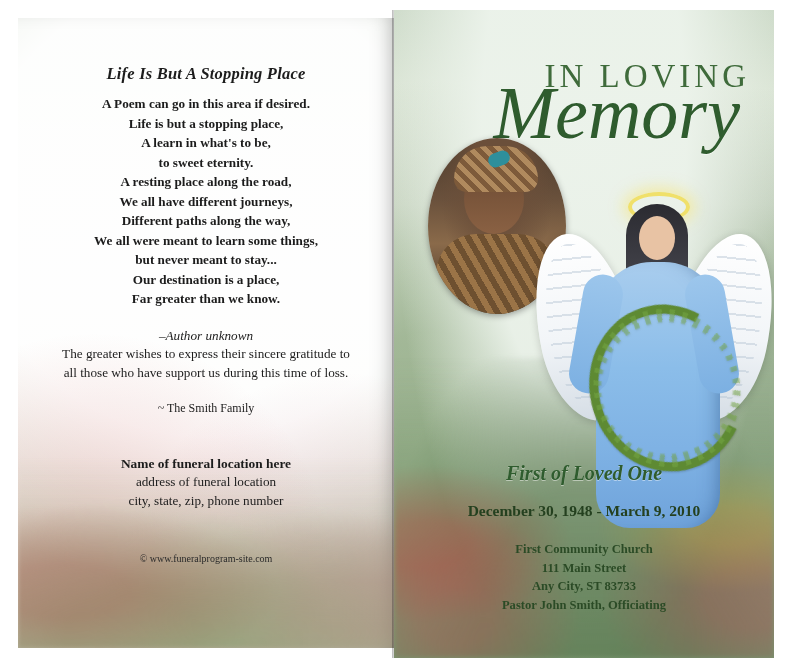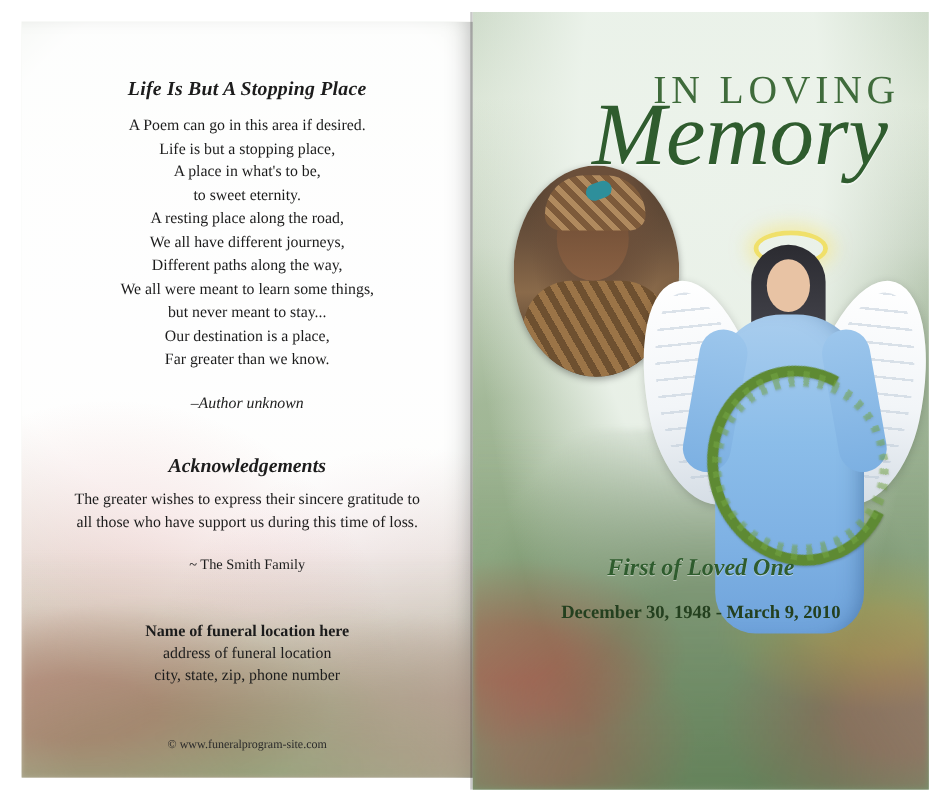--- a/index.html
+++ b/index.html
@@ -62,21 +62,21 @@
     position:absolute;left:374px;top:0;width:6px;height:648px;
     background:linear-gradient(to right, rgba(0,0,0,.28), rgba(0,0,0,.06) 55%, rgba(255,255,255,.25));
   }
 
   
   .lp-inner{position:relative;z-index:3;padding:46px 30px 0 30px;text-align:center;color:#1c1c1c;}
   .poem-title{
     font-family:"Liberation Serif",serif;font-weight:bold;font-style:italic;
     font-size:16.5px;letter-spacing:.2px;margin:0 0 10px 0;
   }
-  .poem-line{font-size:13.2px;line-height:19.5px;}
+  .poem-line{font-size:13.2px;line-height:19.5px;font-weight:bold;}
   .poem-author{font-size:13.2px;margin-top:19px;font-style:italic;}
   .ack-title{
     font-family:"Liberation Serif",serif;font-weight:bold;font-style:italic;
     font-size:16.5px;margin:34px 0 8px 0;
   }
   .ack-line{font-size:13.2px;line-height:19.5px;}
   .family{font-size:12px;margin-top:18px;}
   .loc-name{font-weight:bold;font-size:13.4px;margin-top:40px;}
   .loc-line{font-size:13.2px;line-height:19.5px;}
   .site{font-size:10px;margin-top:42px;color:#2a2a2a;}
@@ -197,33 +197,32 @@
 <div class="page">
   <div class="brochure">
 
     <div class="panel-left">
       <div class="lp-inner">
 
         <div class="poem-title">Life Is But A Stopping Place</div>
 
         <div class="poem-line">A Poem can go in this area if desired.</div>
         <div class="poem-line">Life is but a stopping place,</div>
-        <div class="poem-line">A place in what's to be,</div>
+        <div class="poem-line">A learn in what's to be,</div>
         <div class="poem-line">to sweet eternity.</div>
         <div class="poem-line">A resting place along the road,</div>
         <div class="poem-line">We all have different journeys,</div>
         <div class="poem-line">Different paths along the way,</div>
         <div class="poem-line">We all were meant to learn some things,</div>
         <div class="poem-line">but never meant to stay...</div>
         <div class="poem-line">Our destination is a place,</div>
         <div class="poem-line">Far greater than we know.</div>
 
         <div class="poem-author">–Author unknown</div>
 
-        <div class="ack-title">Acknowledgements</div>
         <div class="ack-line">The greater wishes to express their sincere gratitude to</div>
         <div class="ack-line">all those who have support us during this time of loss.</div>
 
         <div class="family">~ The Smith Family</div>
 
         <div class="loc-name">Name of funeral location here</div>
         <div class="loc-line">address of funeral location</div>
         <div class="loc-line">city, state, zip, phone number</div>
 
         <div class="site">© www.funeralprogram-site.com</div>
@@ -253,18 +252,24 @@
           <div class="face"></div>
           <div class="robe"></div>
           <div class="sleeve l"></div>
           <div class="sleeve r"></div>
           <div class="garland"></div>
         </div>
 
         <div class="name">First of Loved One</div>
         <div class="dates">December 30, 1948 - March 9, 2010</div>
 
+        <div class="svcs">
+          <div>First Community Church</div>
+          <div>111 Main Street</div>
+          <div>Any City, ST 83733</div>
+          <div>Pastor John Smith, Officiating</div>
+        </div>
 
       </div>
     </div>
 
   </div>
 </div>
 
 </body></html>

